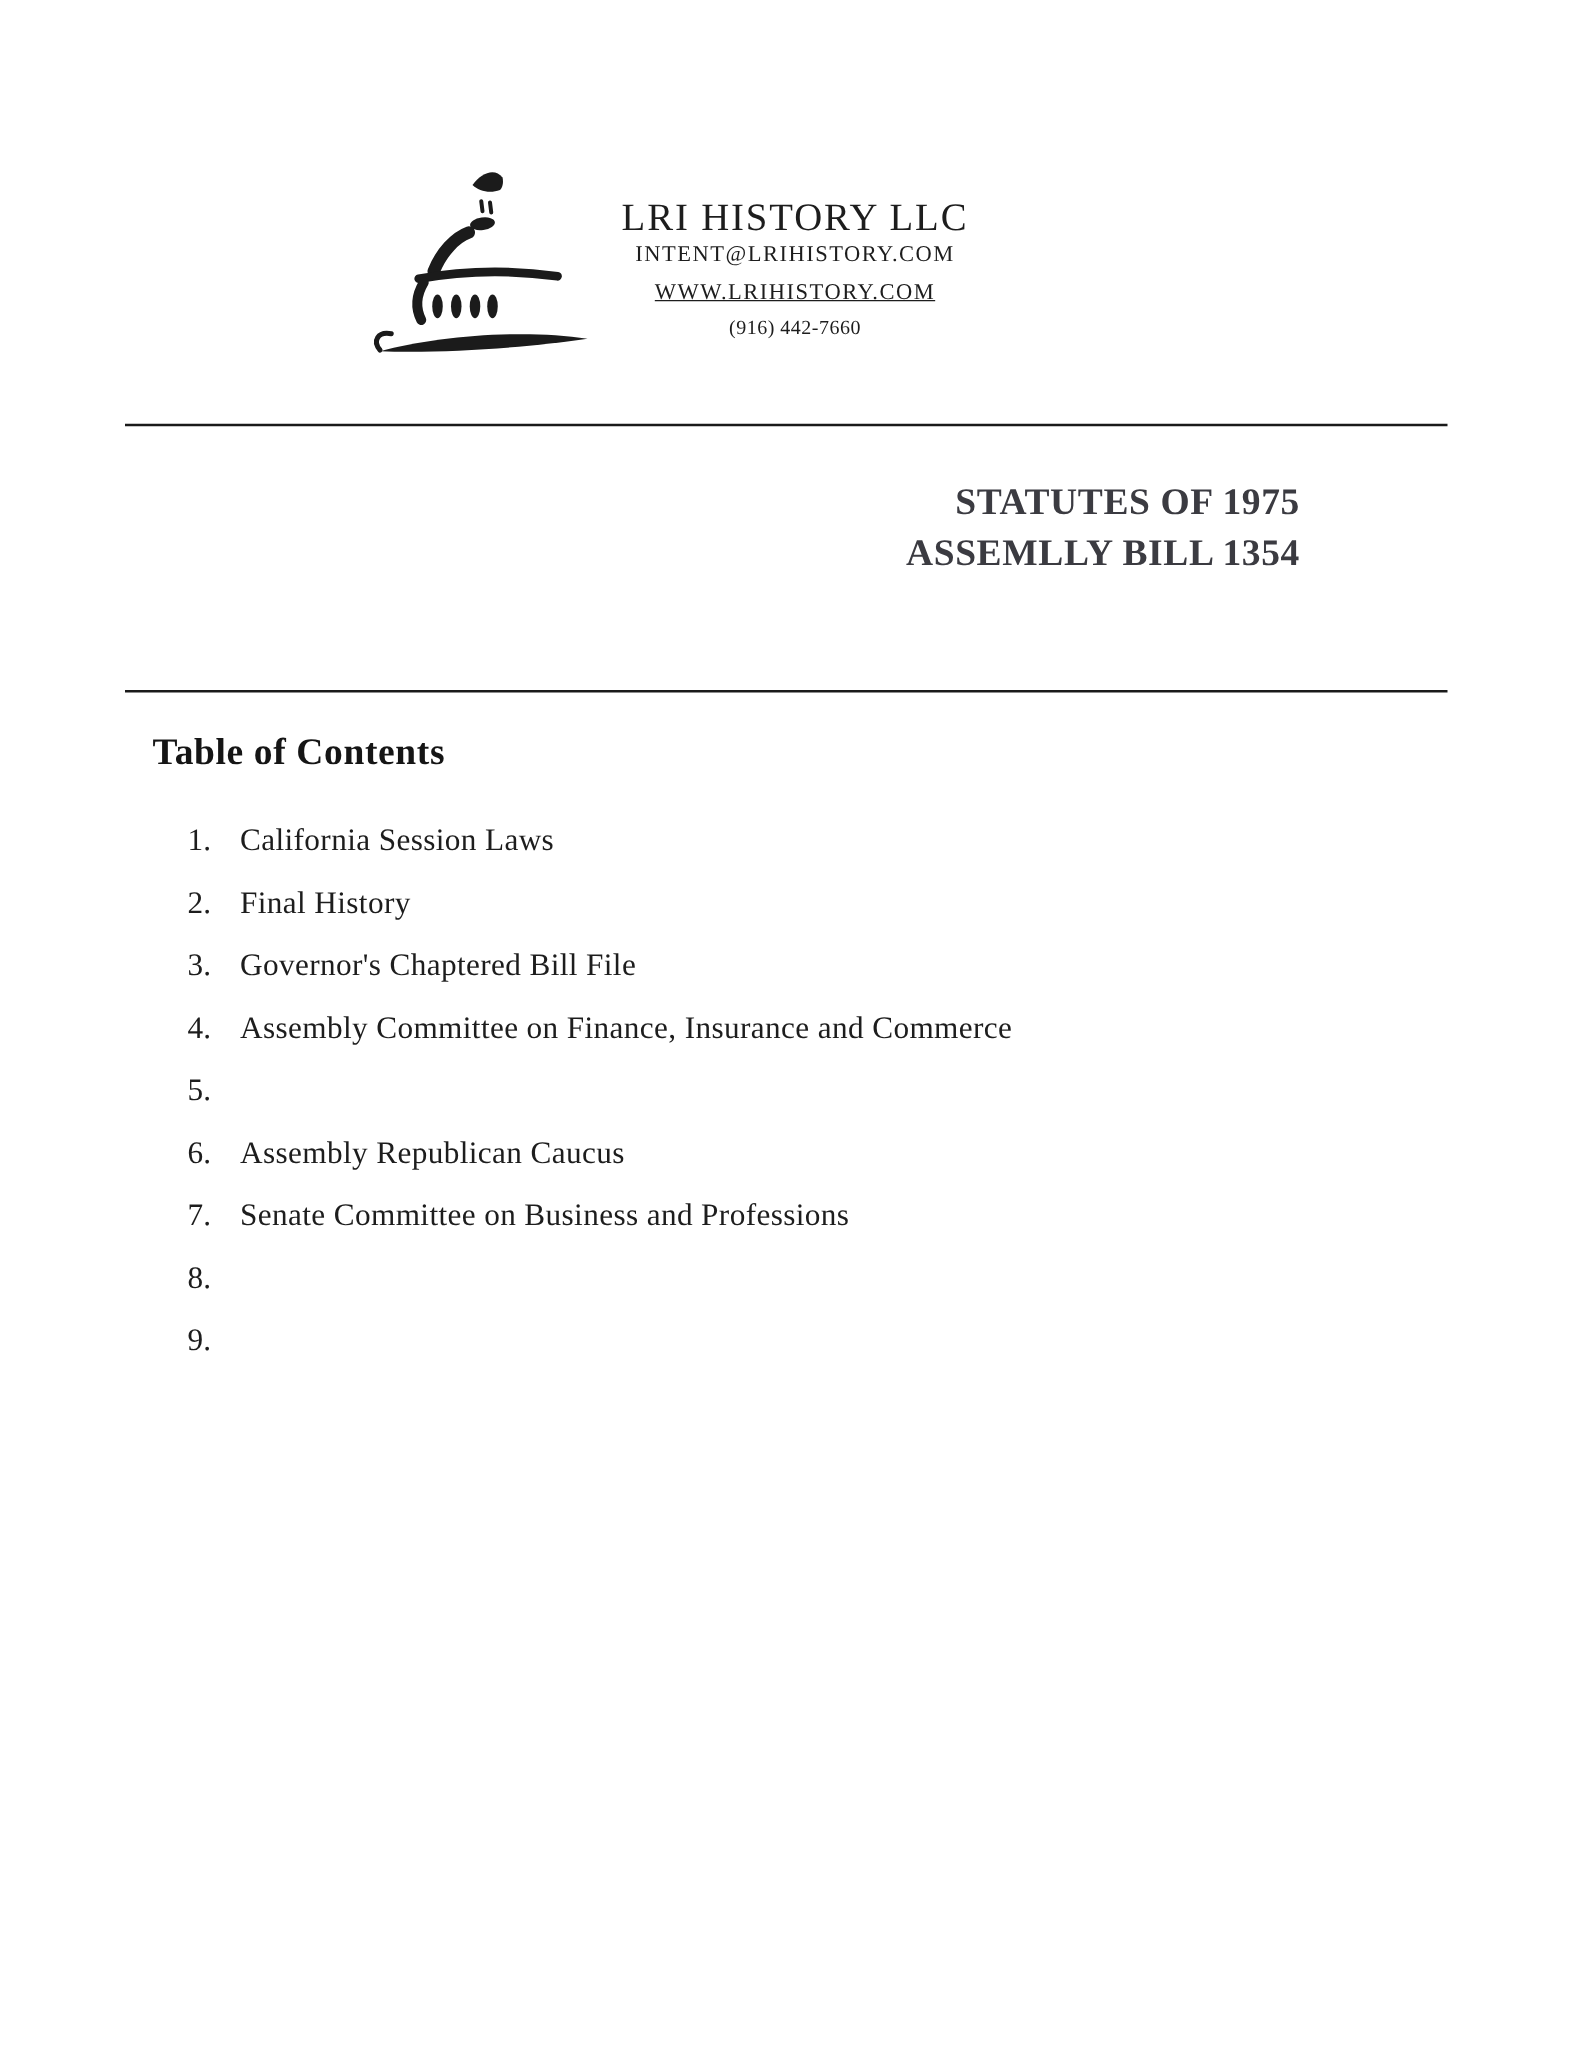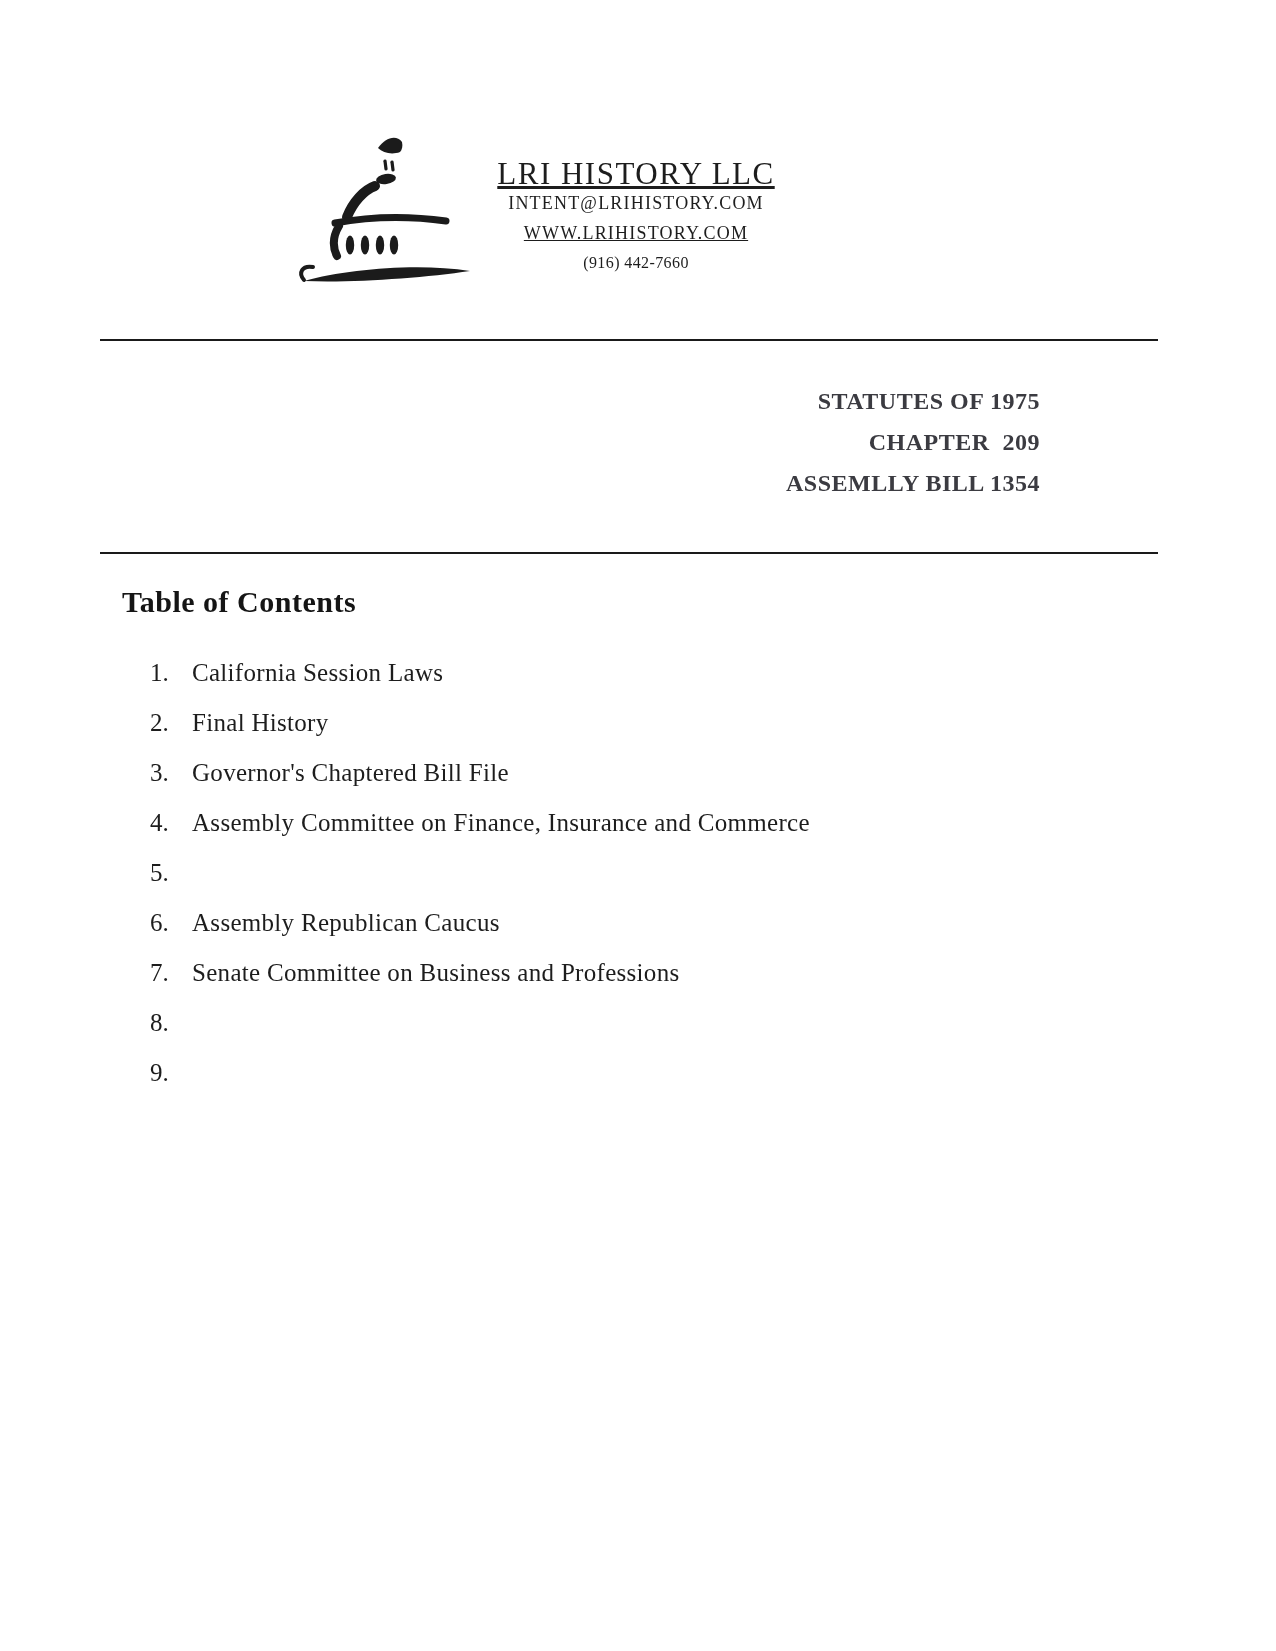--- a/index.html
+++ b/index.html
@@ -32,21 +32,20 @@
     left:448px;
     top:156px;
     width:376px;
     text-align:center;
   }
   .company-name{
     font-size:31px;
     letter-spacing:1.5px;
     line-height:36px;
     white-space:nowrap;
-    text-decoration:underline;
   }
   .contact-email{
     font-size:18px;
     letter-spacing:1.2px;
     line-height:22px;
     white-space:nowrap;
   }
   .contact-web{
     margin-top:8px;
     font-size:18px;
@@ -72,21 +71,21 @@
   }
   .rule-top{top:339px;}
   .rule-bottom{top:552px;}
   
   .statute-block{
     position:absolute;
     right:236px;
     top:381px;
     text-align:right;
     font-weight:bold;
-    font-size:24px;
+    font-size:30px;
     line-height:41px;
     color:var(--statute-ink);
     letter-spacing:0.5px;
   }
   .statute-line{white-space:pre;}
   
   .toc-title{
     position:absolute;
     left:122px;
     top:585px;
@@ -157,21 +156,20 @@
     <div class="company-name">LRI HISTORY LLC</div>
     <div class="contact-email">INTENT@LRIHISTORY.COM</div>
     <div class="contact-web">WWW.LRIHISTORY.COM</div>
     <div class="contact-phone">(916) 442-7660</div>
   </div>
 
   <div class="rule rule-top"></div>
 
   <div class="statute-block">
     <div class="statute-line">STATUTES OF 1975</div>
-    <div class="statute-line">CHAPTER  209</div>
     <div class="statute-line">ASSEMLLY BILL 1354</div>
   </div>
 
   <div class="rule rule-bottom"></div>
 
   <div class="toc-title">Table of Contents</div>
 
   <div class="toc-list">
     <div class="toc-row">
       <span class="toc-num">1.</span>

